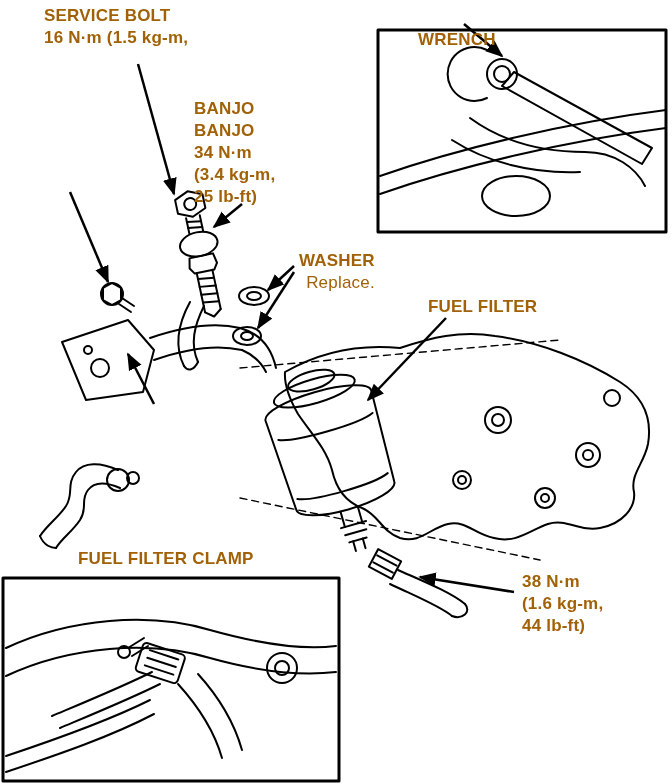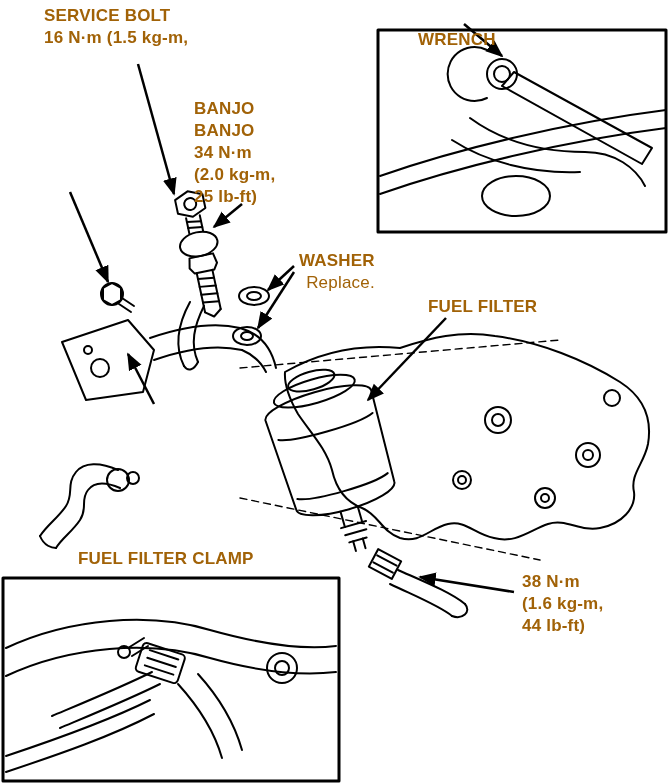--- a/index.html
+++ b/index.html
@@ -187,21 +187,21 @@
 
   <div class="label" style="left:418px; top:5px;margin-top:24px;">
     <div>WRENCH</div>
   </div>
 
 
   <div class="label" style="left:194px; top:98px;">
     <div>BANJO</div>
     <div>BANJO</div>
     <div>34 N·m</div>
-    <div>(2.0 kg-m,</div>
+    <div>(3.4 kg-m,</div>
     <div>25 lb-ft)</div>
   </div>
 
   <div class="label" style="left:299px; top:250px;">
     <div>WASHER</div>
     <div class="regular">Replace.</div>
   </div>
 
   <div class="label" style="left:428px; top:296px;">
     <div>FUEL FILTER</div>

